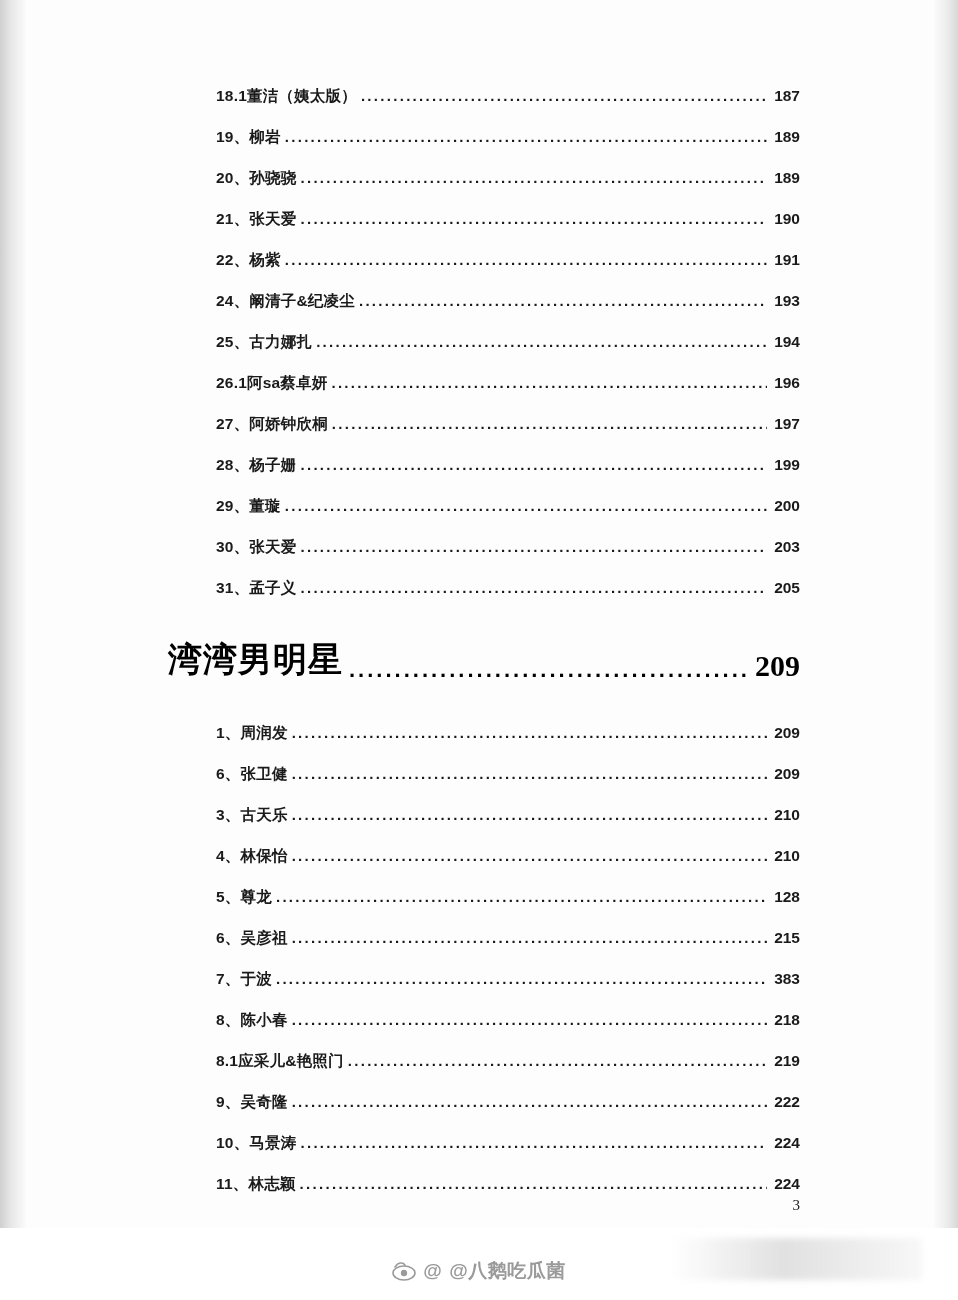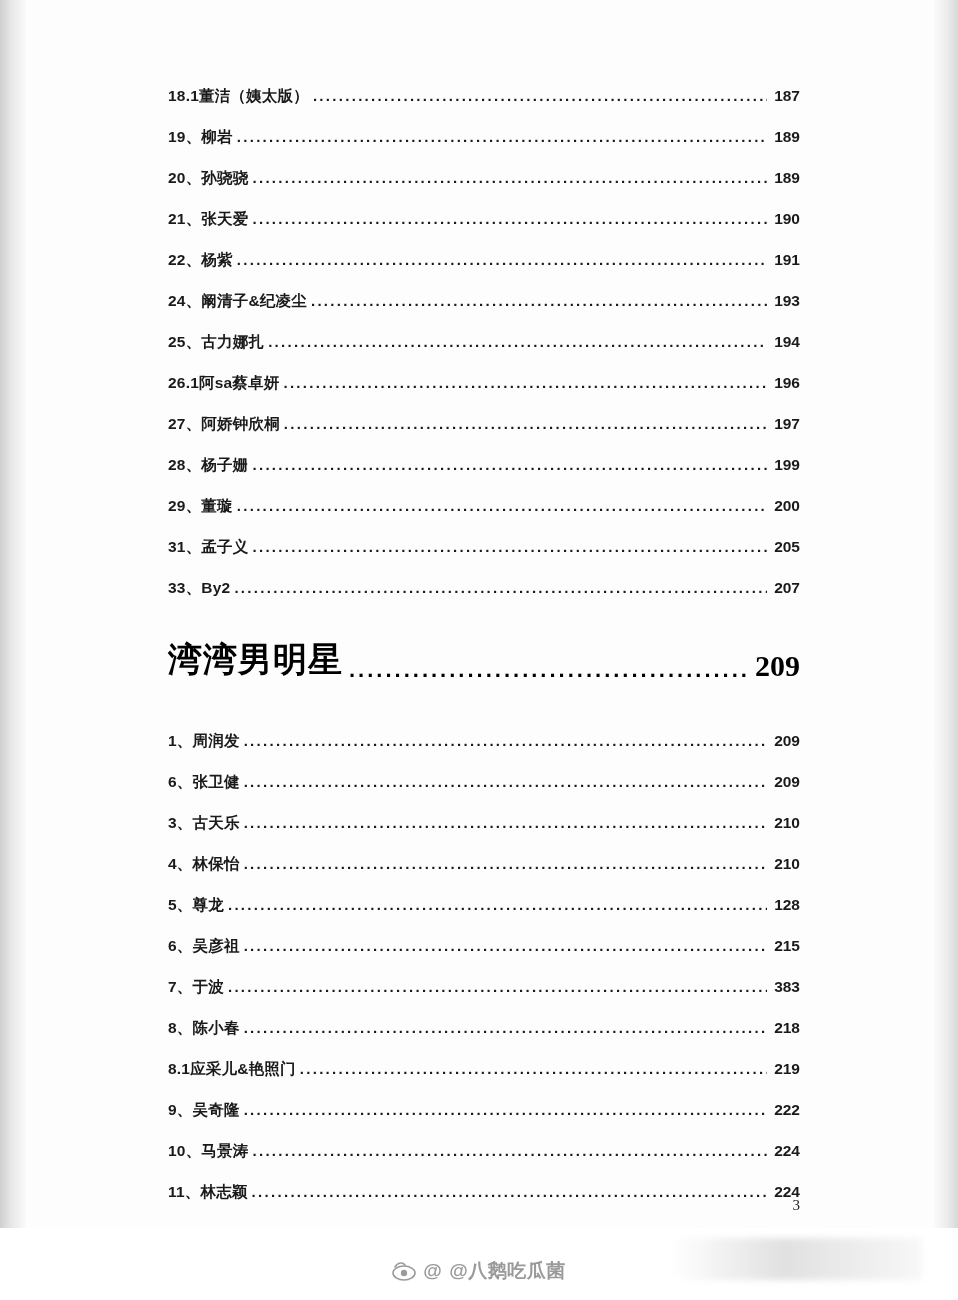--- a/index.html
+++ b/index.html
@@ -61,20 +61,21 @@
     align-items: flex-end;
     color: #1a1a1a;
     font-size: 15.5px;
     font-weight: bold;
     line-height: 1;
     height: 41px;
   }
   .toc-row .label {
     white-space: nowrap;
     letter-spacing: 0.2px;
+    margin-left: 48px;
   }
   .toc-row .leader {
     flex: 1 1 auto;
     margin: 0 3px 2px 4px;
     height: 12px;
     overflow: hidden;
     position: relative;
   }
   .toc-row .leader::before {
     content: "........................................................................................................................................................";
@@ -95,21 +96,21 @@
     margin-top: 24px;
   }
 
   
   .chapter-row {
     display: flex;
     align-items: flex-end;
     color: #000;
     height: 70px;
     margin-top: 18px;
-    margin-bottom: 24px;
+    margin-bottom: 16px;
     padding-left: 0;
   }
   .chapter-row .label {
     font-size: 34px;
     font-weight: bold;
     white-space: nowrap;
     letter-spacing: 1px;
     font-family: "Liberation Serif", "DejaVu Serif", serif;
   }
   .chapter-row .leader {
@@ -224,28 +225,28 @@
         <span class="label">28、杨子姗</span>
         <span class="leader"></span>
         <span class="page-num">199</span>
       </div>
       <div class="toc-row">
         <span class="label">29、董璇</span>
         <span class="leader"></span>
         <span class="page-num">200</span>
       </div>
       <div class="toc-row">
+        <span class="label">30、张天爱</span>
+        <span class="leader"></span>
+        <span class="page-num">203</span>
+      </div>
+      <div class="toc-row">
         <span class="label">31、孟子义</span>
         <span class="leader"></span>
         <span class="page-num">205</span>
-      </div>
-      <div class="toc-row">
-        <span class="label">33、By2</span>
-        <span class="leader"></span>
-        <span class="page-num">207</span>
       </div>
       <div class="chapter-row">
         <span class="label">湾湾男明星</span>
         <span class="leader"></span>
         <span class="page-num">209</span>
       </div>
       <div class="toc-row">
         <span class="label">1、周润发</span>
         <span class="leader"></span>
         <span class="page-num">209</span>

